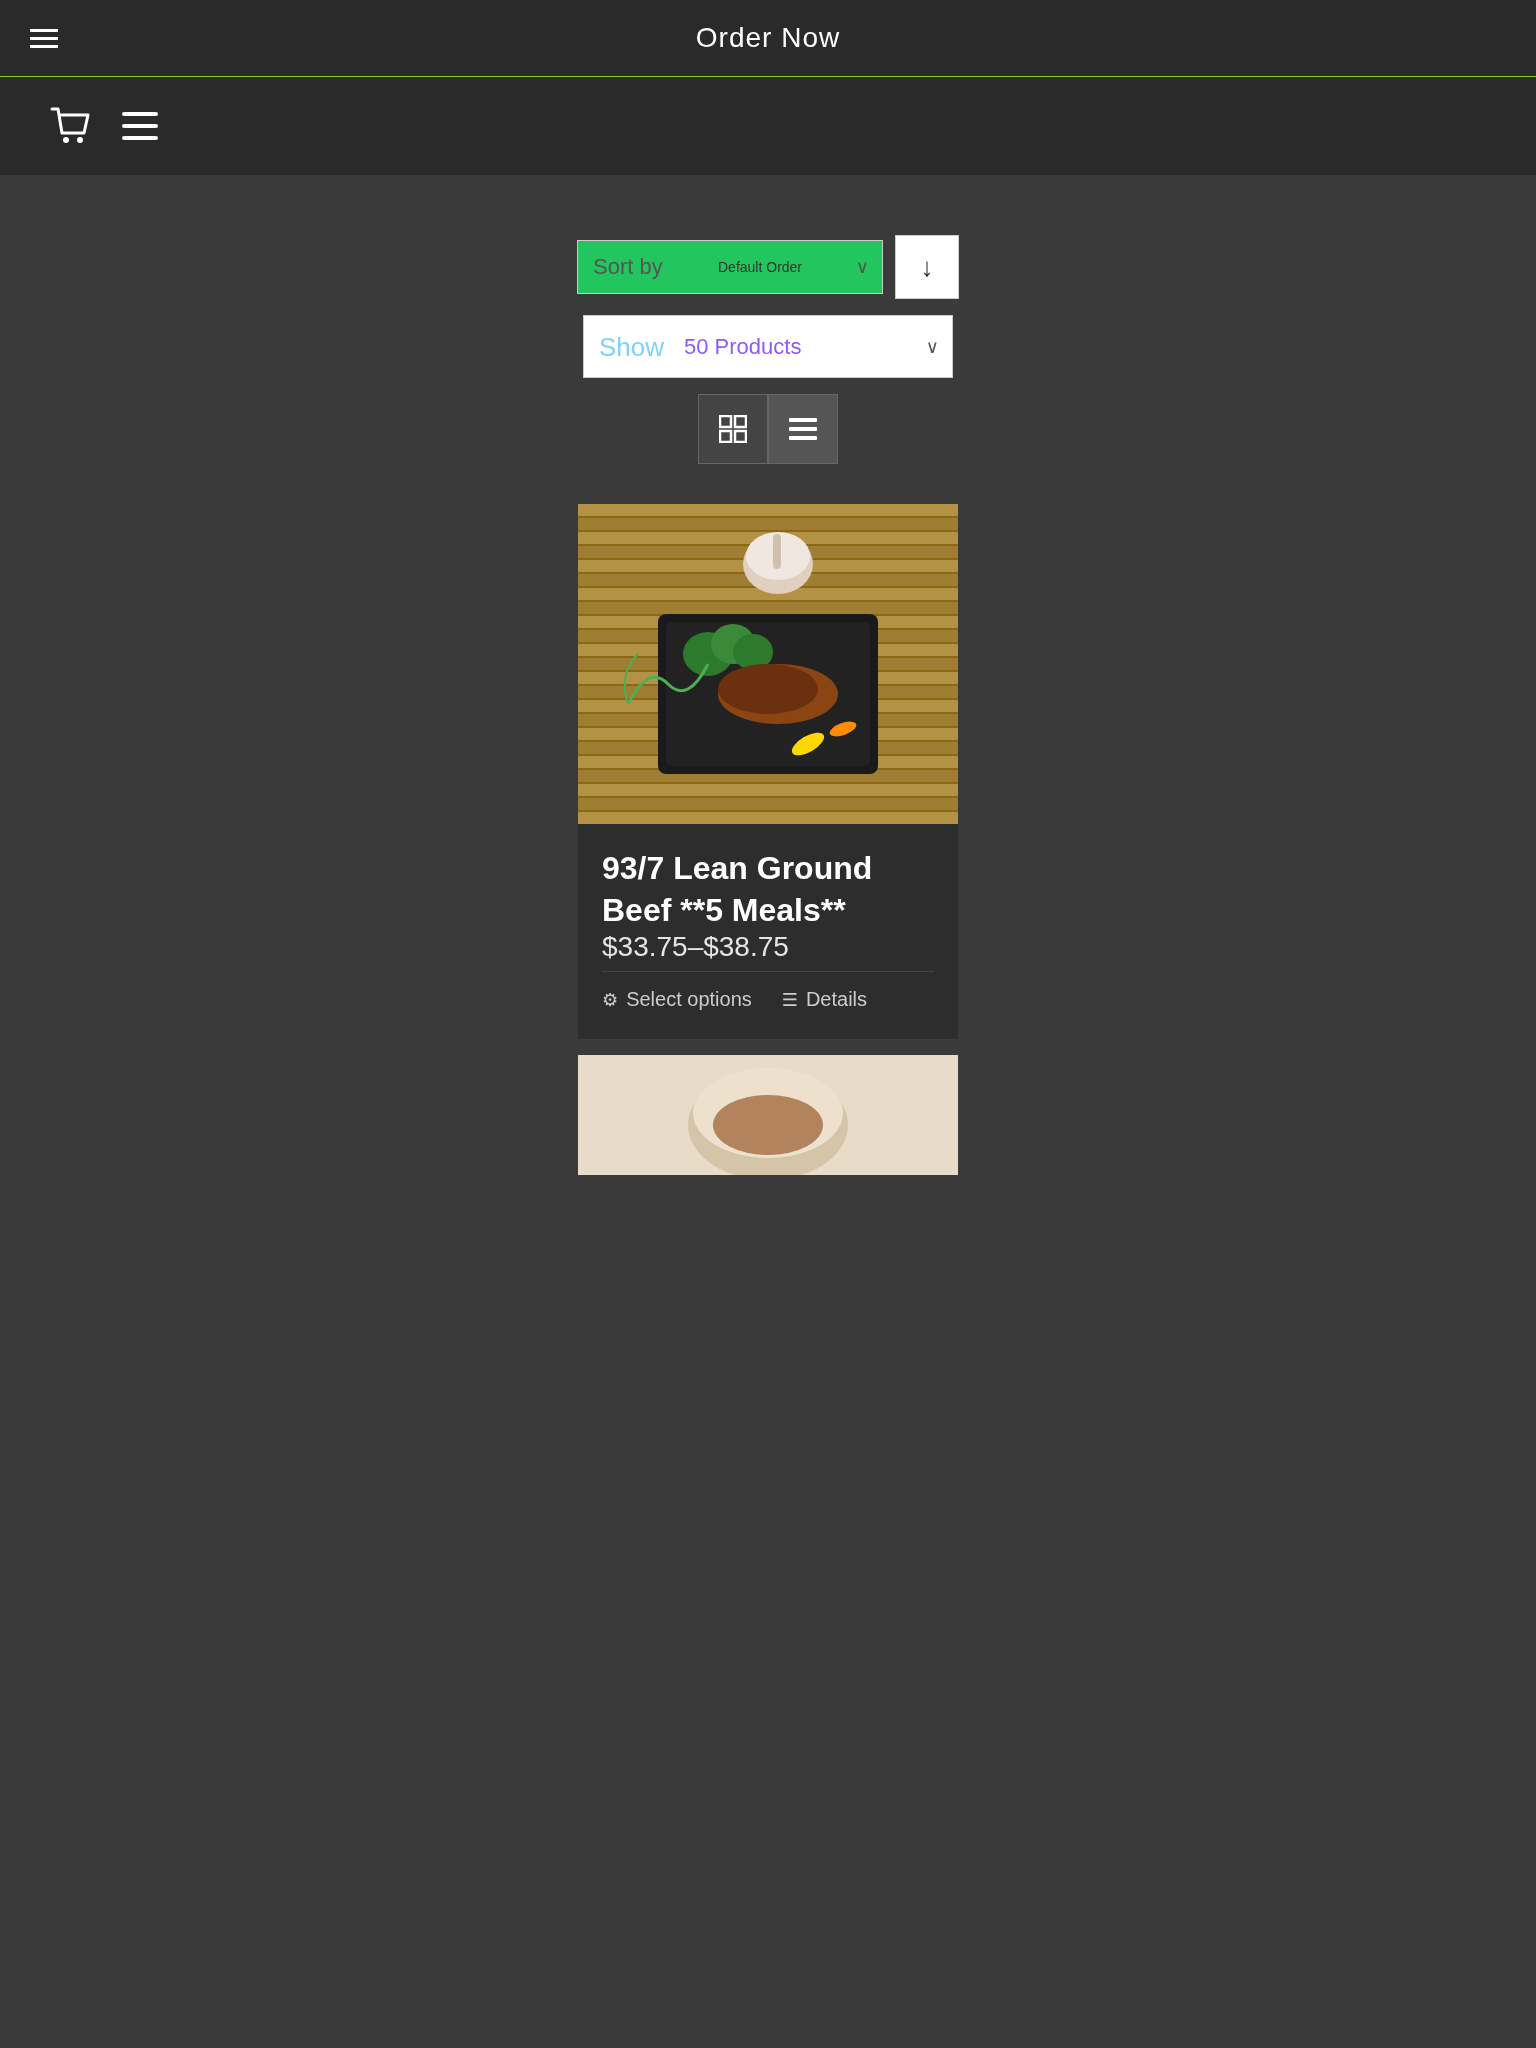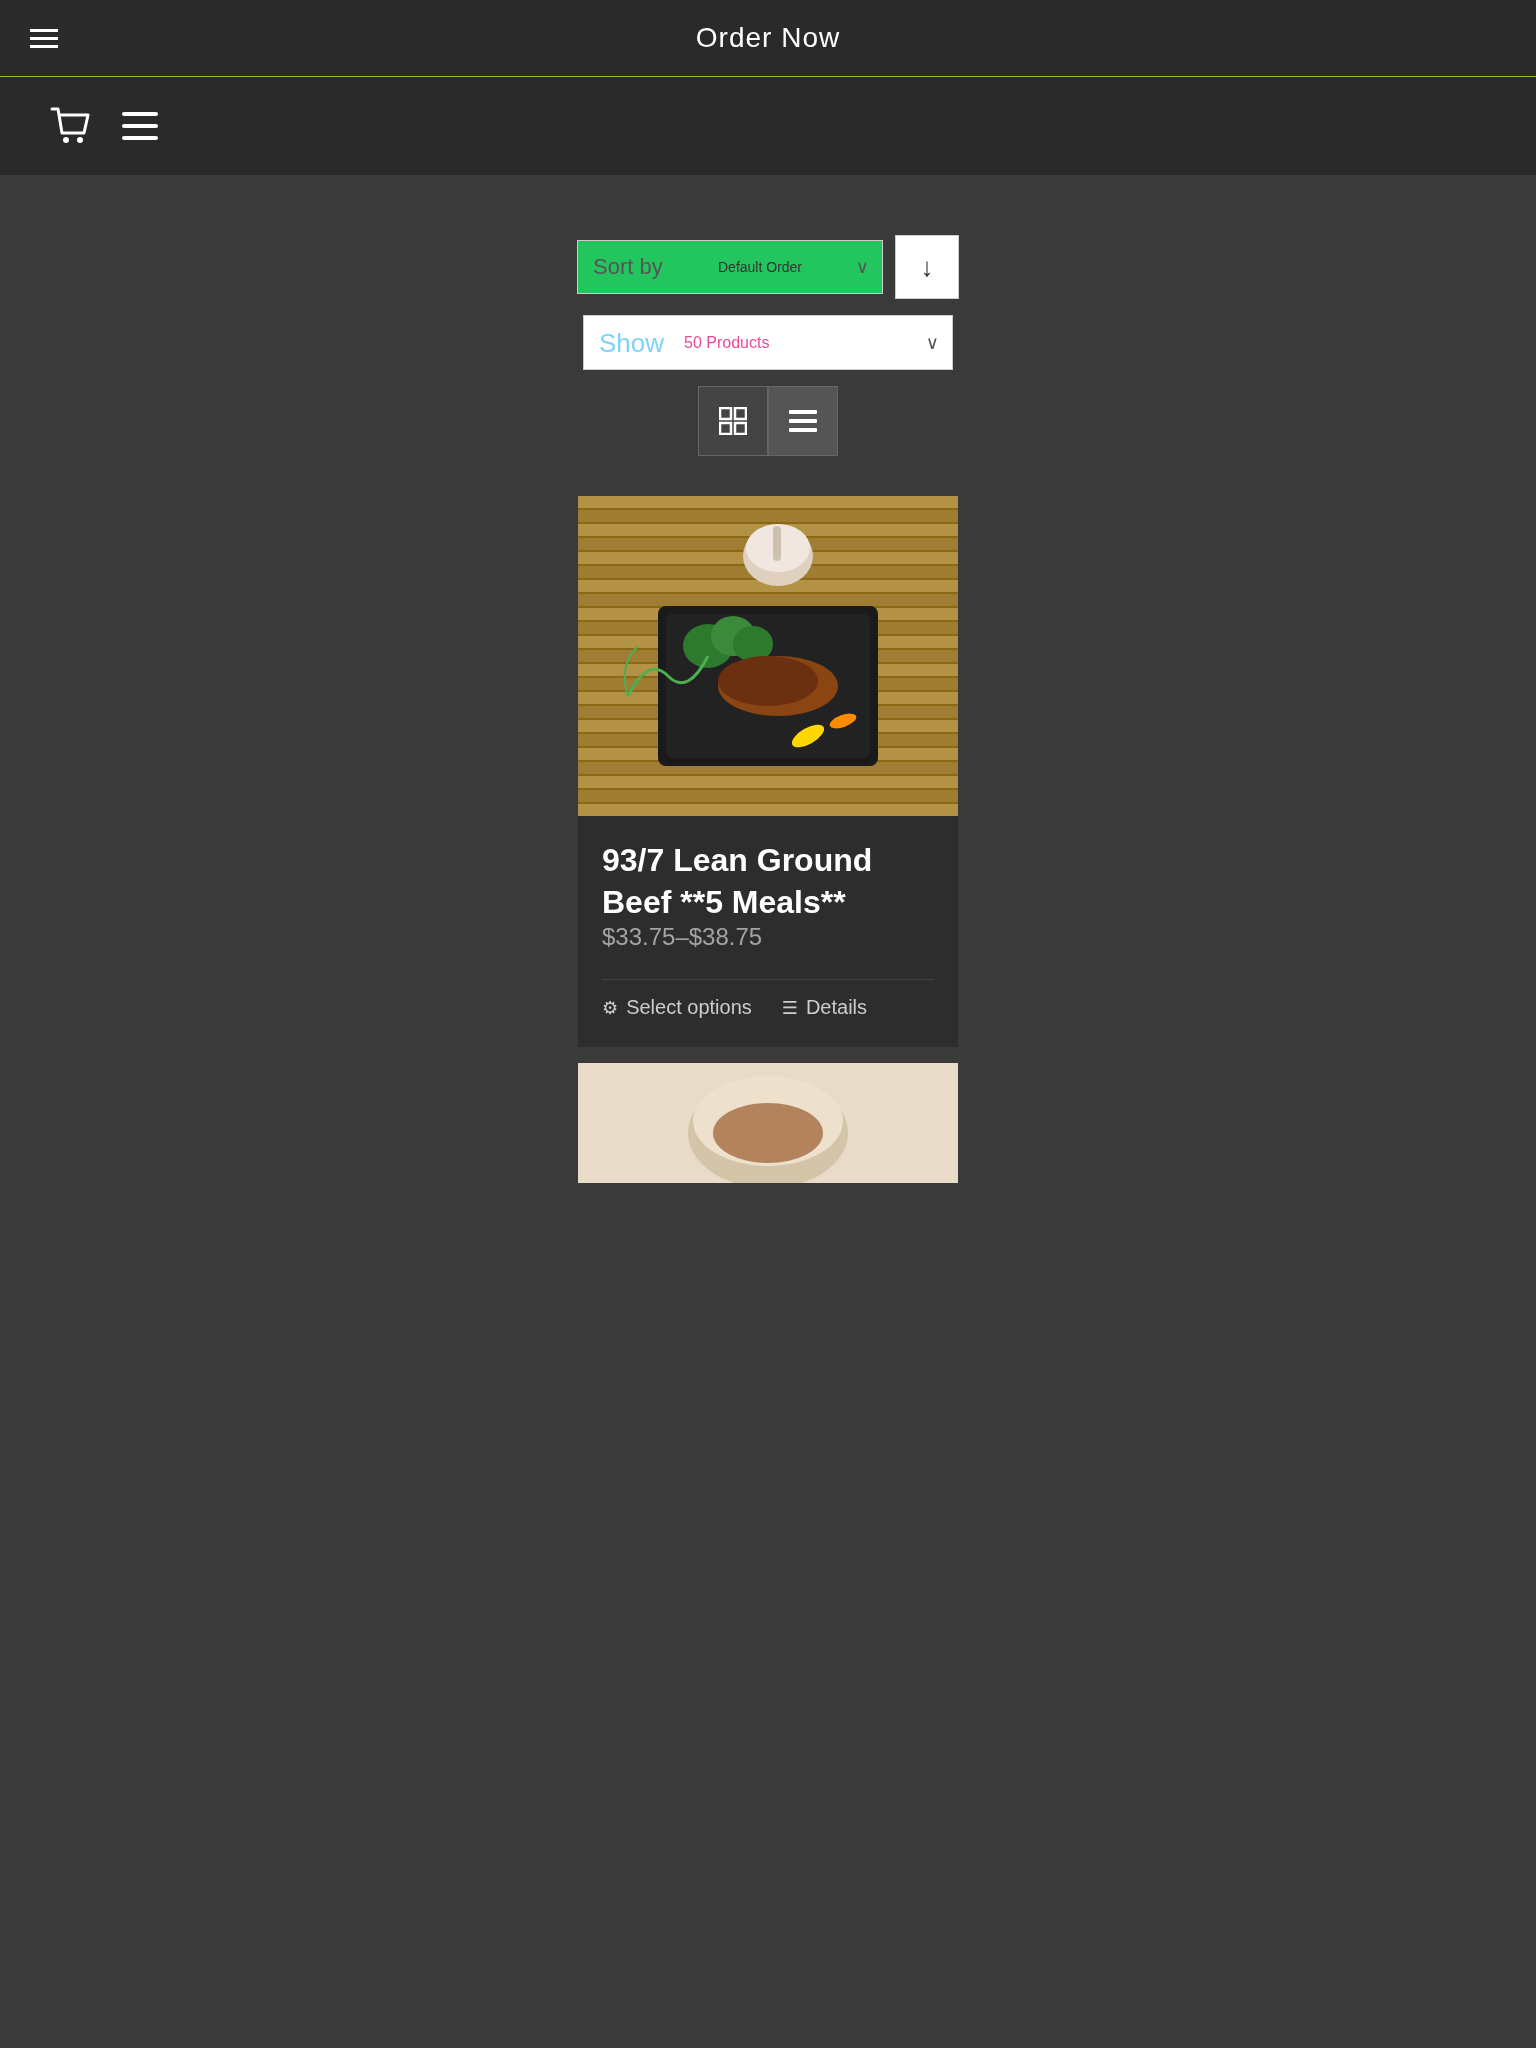--- a/index.html
+++ b/index.html
@@ -125,24 +125,24 @@
       align-items: center;
       justify-content: center;
     }
     .show-select-wrapper {
       position: relative;
       display: flex;
       align-items: center;
     }
     .show-select {
       background-color: #fff;
-      color: #ec4899;
+      color: #8b5cf6;
       border: 1px solid #ccc;
       padding: 18px 50px 18px 24px;
-      font-size: 16px;
+      font-size: 22px;
       appearance: none;
       cursor: pointer;
       min-width: 370px;
       outline: none;
     }
     .show-select-arrow {
       position: absolute;
       right: 14px;
       pointer-events: none;
       color: #555;
@@ -190,23 +190,23 @@
       padding: 24px 24px 20px;
       background-color: #2d2d2d;
     }
     .product-title {
       font-size: 32px;
       font-weight: 700;
       color: #fff;
       line-height: 1.3;
     }
     .product-price {
-      font-size: 24px;
-      color: #a3a3a3;
-      margin-bottom: 28px;
+      font-size: 28px;
+      color: #e5e5e5;
+      margin-bottom: 8px;
     }
     .product-actions {
       display: flex;
       align-items: center;
       gap: 30px;
       padding: 16px 0 8px;
       border-top: 1px solid #444;
     }
     .product-action-btn {
       background: none;

